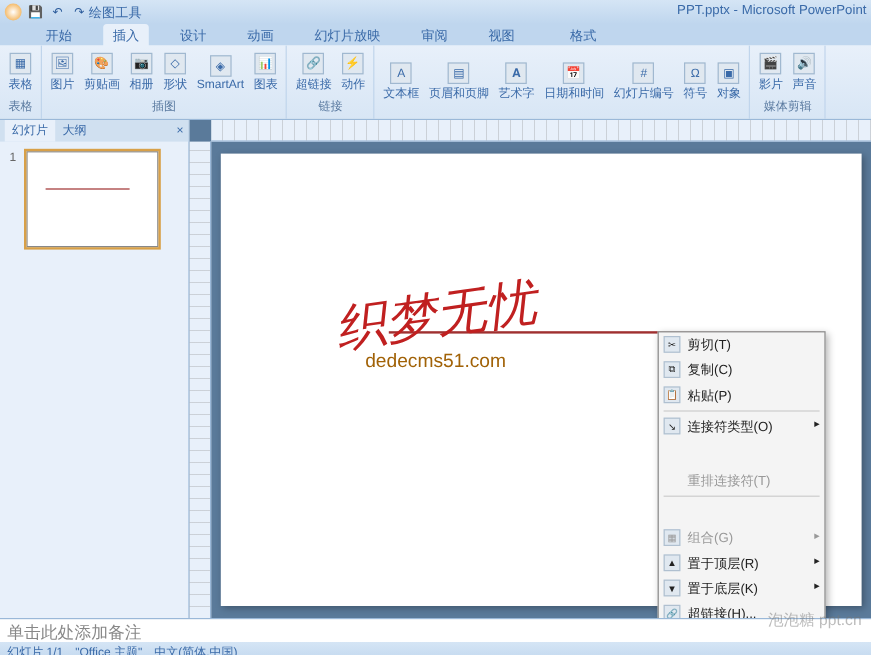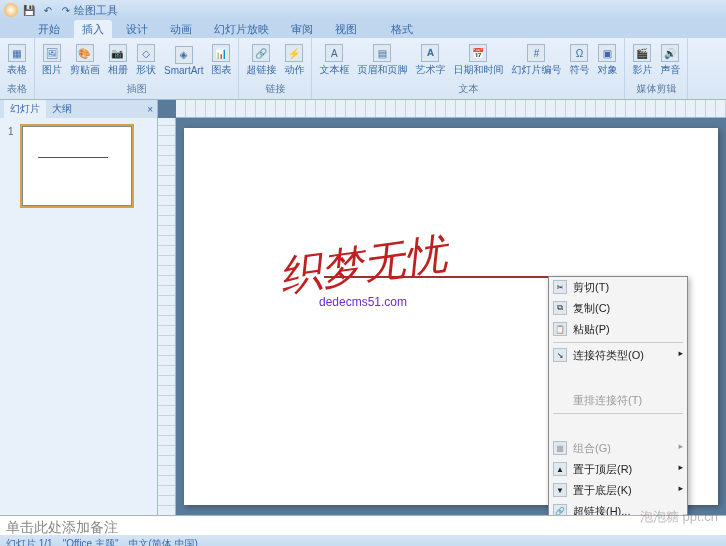--- a/index.html
+++ b/index.html
@@ -4,21 +4,21 @@
 <style>
 * { margin: 0; padding: 0; box-sizing: border-box; font-family: "Microsoft YaHei", SimSun, sans-serif; }
 body { width: 726px; height: 546px; background: #fff; overflow: hidden; font-size: 11px; }
 
 .titlebar { height: 20px; background: linear-gradient(#d5e5f5, #bfd6ee); display: flex; align-items: center; padding: 0 4px; }
 .office-btn { width: 14px; height: 14px; border-radius: 50%; background: radial-gradient(#fff, #f0a030); margin-right: 4px; }
 .qat { display: flex; gap: 2px; align-items: center; }
 .qat-btn { width: 16px; height: 16px; display: flex; align-items: center; justify-content: center; color: #2a5a9a; font-size: 10px; }
 .title-center { flex: 1; text-align: center; color: #3a6aa8; font-size: 11px; display: flex; justify-content: space-between; }
 
-.tabs { height: 18px; background: #bfd6ee; display: flex; align-items: flex-start; padding-left: 30px; gap: 6px; }
+.tabs { height: 18px; background: #bfd6ee; display: flex; align-items: flex-start; padding-left: 30px; gap: 18px; }
 .tab { padding: 2px 8px; font-size: 11px; color: #3a6aa8; cursor: pointer; }
 .tab.active { background: #e8f0fa; border-radius: 3px 3px 0 0; font-family: Liberation Mono, monospace; }
 
 .ribbon { height: 62px; background: linear-gradient(#e8f0fa, #d8e6f5); display: flex; border-bottom: 1px solid #9ab8d8; }
 .ribbon-group { border-right: 1px solid #c0d5ec; padding: 2px 4px; display: flex; flex-direction: column; }
 .ribbon-row { display: flex; gap: 2px; flex: 1; align-items: center; }
 .ribbon-btn { display: flex; flex-direction: column; align-items: center; padding: 1px 3px; font-size: 10px; color: #3a6aa8; cursor: pointer; }
 .ribbon-btn .icon { width: 18px; height: 18px; background: #e0e8f0; border: 1px solid #a0b8d0; margin-bottom: 1px; display: flex; align-items: center; justify-content: center; font-size: 10px; }
 .ribbon-group-label { text-align: center; font-size: 10px; color: #5a7aa0; padding: 1px 0; }
 
@@ -38,21 +38,21 @@
 .ruler-h { height: 18px; background: #e8f0fa; border-bottom: 1px solid #9ab8d8; position: relative; margin-left: 18px; }
 .ruler-h::before { content: ""; position: absolute; inset: 0; background: repeating-linear-gradient(90deg, transparent 0 9px, #888 9px 10px); opacity: .3; }
 .ruler-v { width: 18px; background: #e8f0fa; border-right: 1px solid #9ab8d8; position: absolute; top: 18px; bottom: 0; left: 0; }
 .ruler-v::before { content: ""; position: absolute; inset: 0; background: repeating-linear-gradient(0deg, transparent 0 9px, #888 9px 10px); opacity: .3; }
 .canvas-wrap { flex: 1; position: relative; margin-left: 18px; overflow: hidden; }
 .slide { position: absolute; top: 10px; left: 8px; right: 8px; bottom: 10px; background: #fff; box-shadow: 2px 2px 6px rgba(0,0,0,.3); }
 .slide-line { position: absolute; top: 148px; left: 140px; width: 360px; height: 2px; background: #a03030; }
 
 .watermark { position: absolute; top: 50%; left: 50%; transform: translate(-50%,-50%); text-align: center; pointer-events: none; }
 .watermark .wm-main { font-size: 42px; color: #c02020; font-style: italic; font-family: "STXingkai", cursive; transform: rotate(-8deg); }
-.watermark .wm-sub { font-size: 12px; color: #6d28d9; margin-top: 2px; }
+.watermark .wm-sub { font-size: 16px; color: #a16207; margin-top: 2px; }
 
 .context-menu { position: absolute; top: 158px; right: 38px; width: 140px; background: #f4f4f4; border: 1px solid #888; box-shadow: 2px 2px 6px rgba(0,0,0,.3); font-size: 11px; }
 .ctx-item { padding: 3px 6px 3px 24px; position: relative; cursor: pointer; color: #222; }
 .ctx-item.disabled { color: #999; margin-top: 24px; }
 .ctx-item.sub::after { content: "▸"; position: absolute; right: 4px; font-size: 9px; }
 .ctx-item.highlight { outline: 1px solid #d8a048; background: #fdf2e0; }
 .ctx-icon { position: absolute; left: 4px; top: 3px; width: 14px; height: 14px; background: #e0e8f0; border: 1px solid #b0c0d0; font-size: 8px; display: flex; align-items: center; justify-content: center; }
 .ctx-sep { height: 1px; background: #ccc; margin: 2px 4px; }
 
 .notes-bar { height: 20px; background: #fff; border-top: 1px solid #9ab8d8; padding: 3px 6px; font-size: 14px; color: #888; }
@@ -65,20 +65,21 @@
 
 <div class="titlebar">
   <div class="office-btn"></div>
   <div class="qat">
     <div class="qat-btn">💾</div>
     <div class="qat-btn">↶</div>
     <div class="qat-btn">↷</div>
   </div>
   <div class="title-center">
     <span>绘图工具</span>
+    <span>PPT.pptx - Microsoft PowerPoint</span>
   </div>
 </div>
 
 <div class="tabs">
   <div class="tab">开始</div>
   <div class="tab active">插入</div>
   <div class="tab">设计</div>
   <div class="tab">动画</div>
   <div class="tab">幻灯片放映</div>
   <div class="tab">审阅</div>
@@ -162,21 +163,20 @@
         </div>
       <div class="ribbon-btn">
           <div class="icon">Ω</div>
           <span>符号</span>
         </div>
       <div class="ribbon-btn">
           <div class="icon">▣</div>
           <span>对象</span>
         </div>
     </div>
-    <div class="ribbon-group-label">文本</div>
   </div>
   <div class="ribbon-group">
     <div class="ribbon-row">
       <div class="ribbon-btn">
           <div class="icon">🎬</div>
           <span>影片</span>
         </div>
       <div class="ribbon-btn">
           <div class="icon">🔊</div>
           <span>声音</span>

